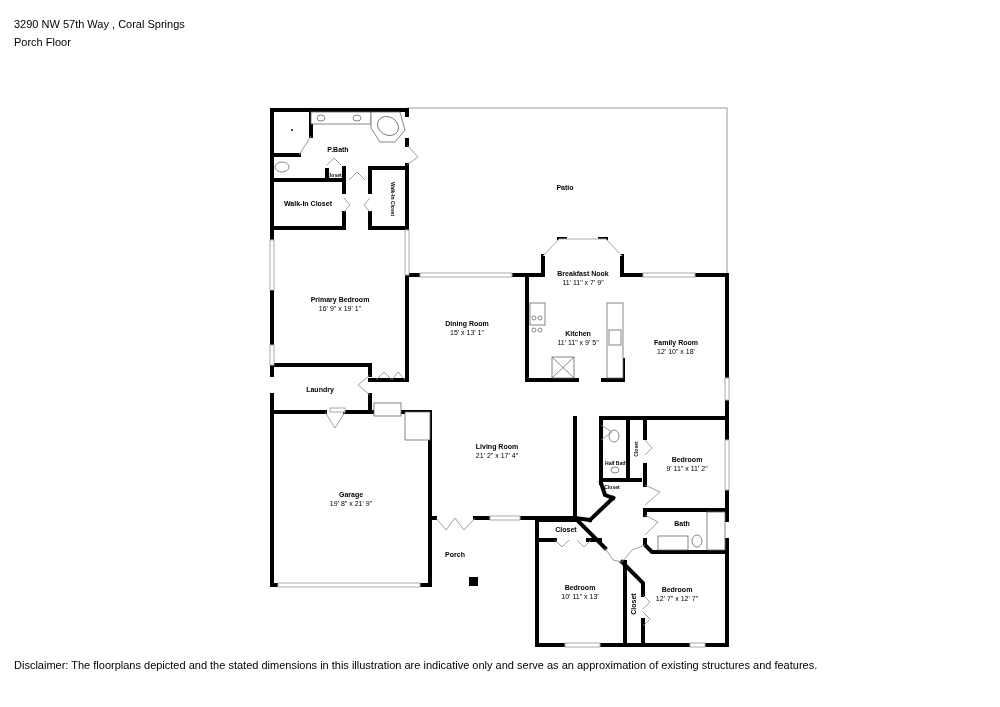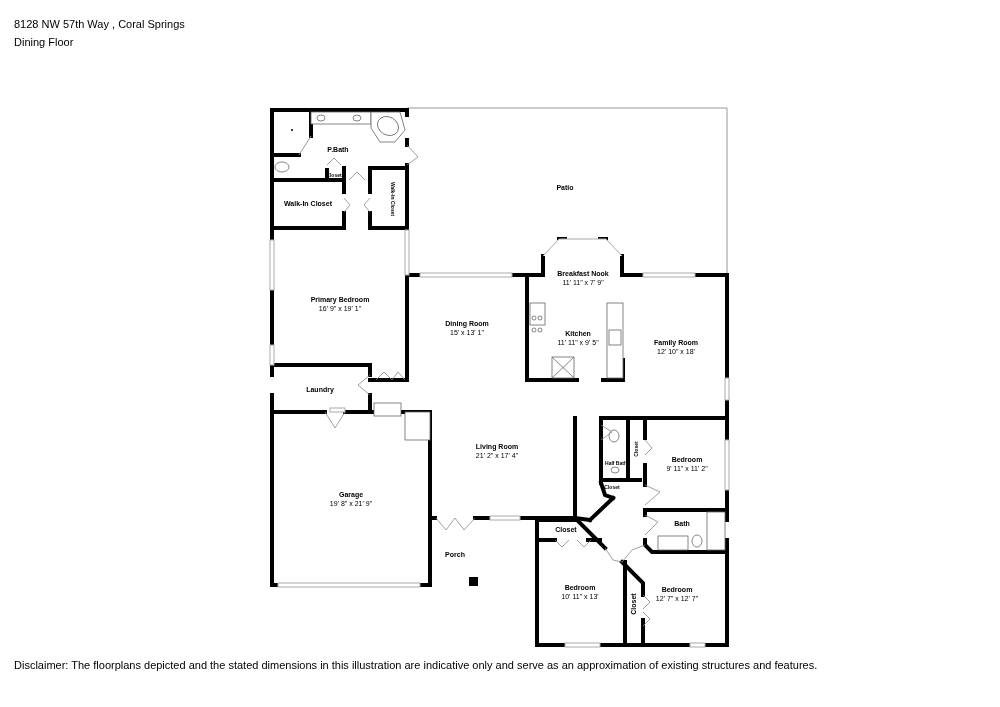--- a/index.html
+++ b/index.html
@@ -15,22 +15,22 @@
   .wall { stroke: #000; stroke-width: 4; fill: none; stroke-linecap: square; }
   .thin { stroke: #999; stroke-width: 1; fill: none; }
   .win { stroke: #aaa; stroke-width: 1; fill: #fff; }
   .fix { stroke: #666; stroke-width: 0.8; fill: #fff; }
   .door { stroke: #888; stroke-width: 0.8; fill: none; }
 </style>
 </head>
 <body>
 
 <div class="header">
-  <div>8128 NW 57th Way , Coral Springs</div>
-  <div>Dining Floor</div>
+  <div>3290 NW 57th Way , Coral Springs</div>
+  <div>Porch Floor</div>
 </div>
 
 <svg class="plan" viewBox="0 0 1000 707" xmlns="http://www.w3.org/2000/svg">
 
   <g>
     <path class="thin" d="M407 108 L727 108 L727 275"></path>
   </g>
 
   <g>
 

